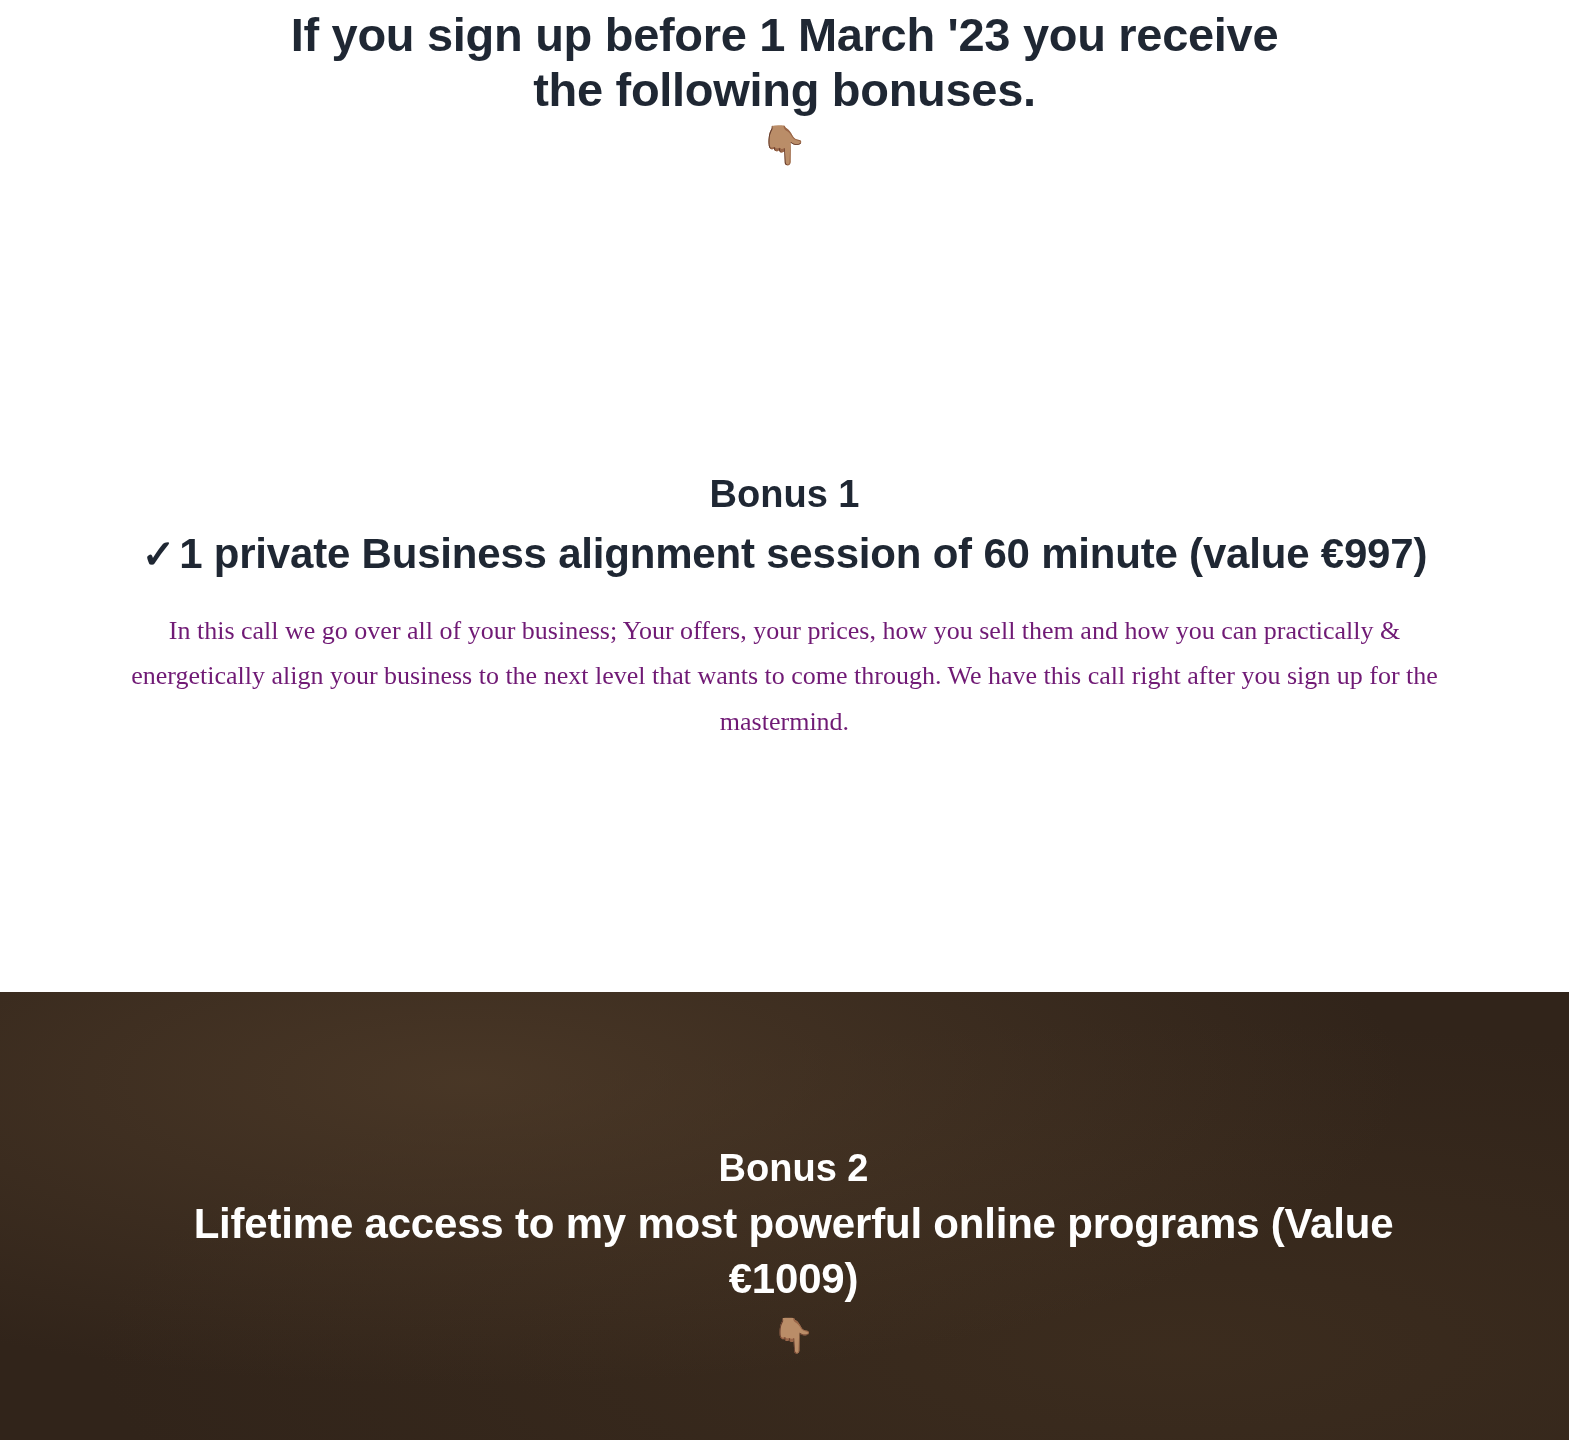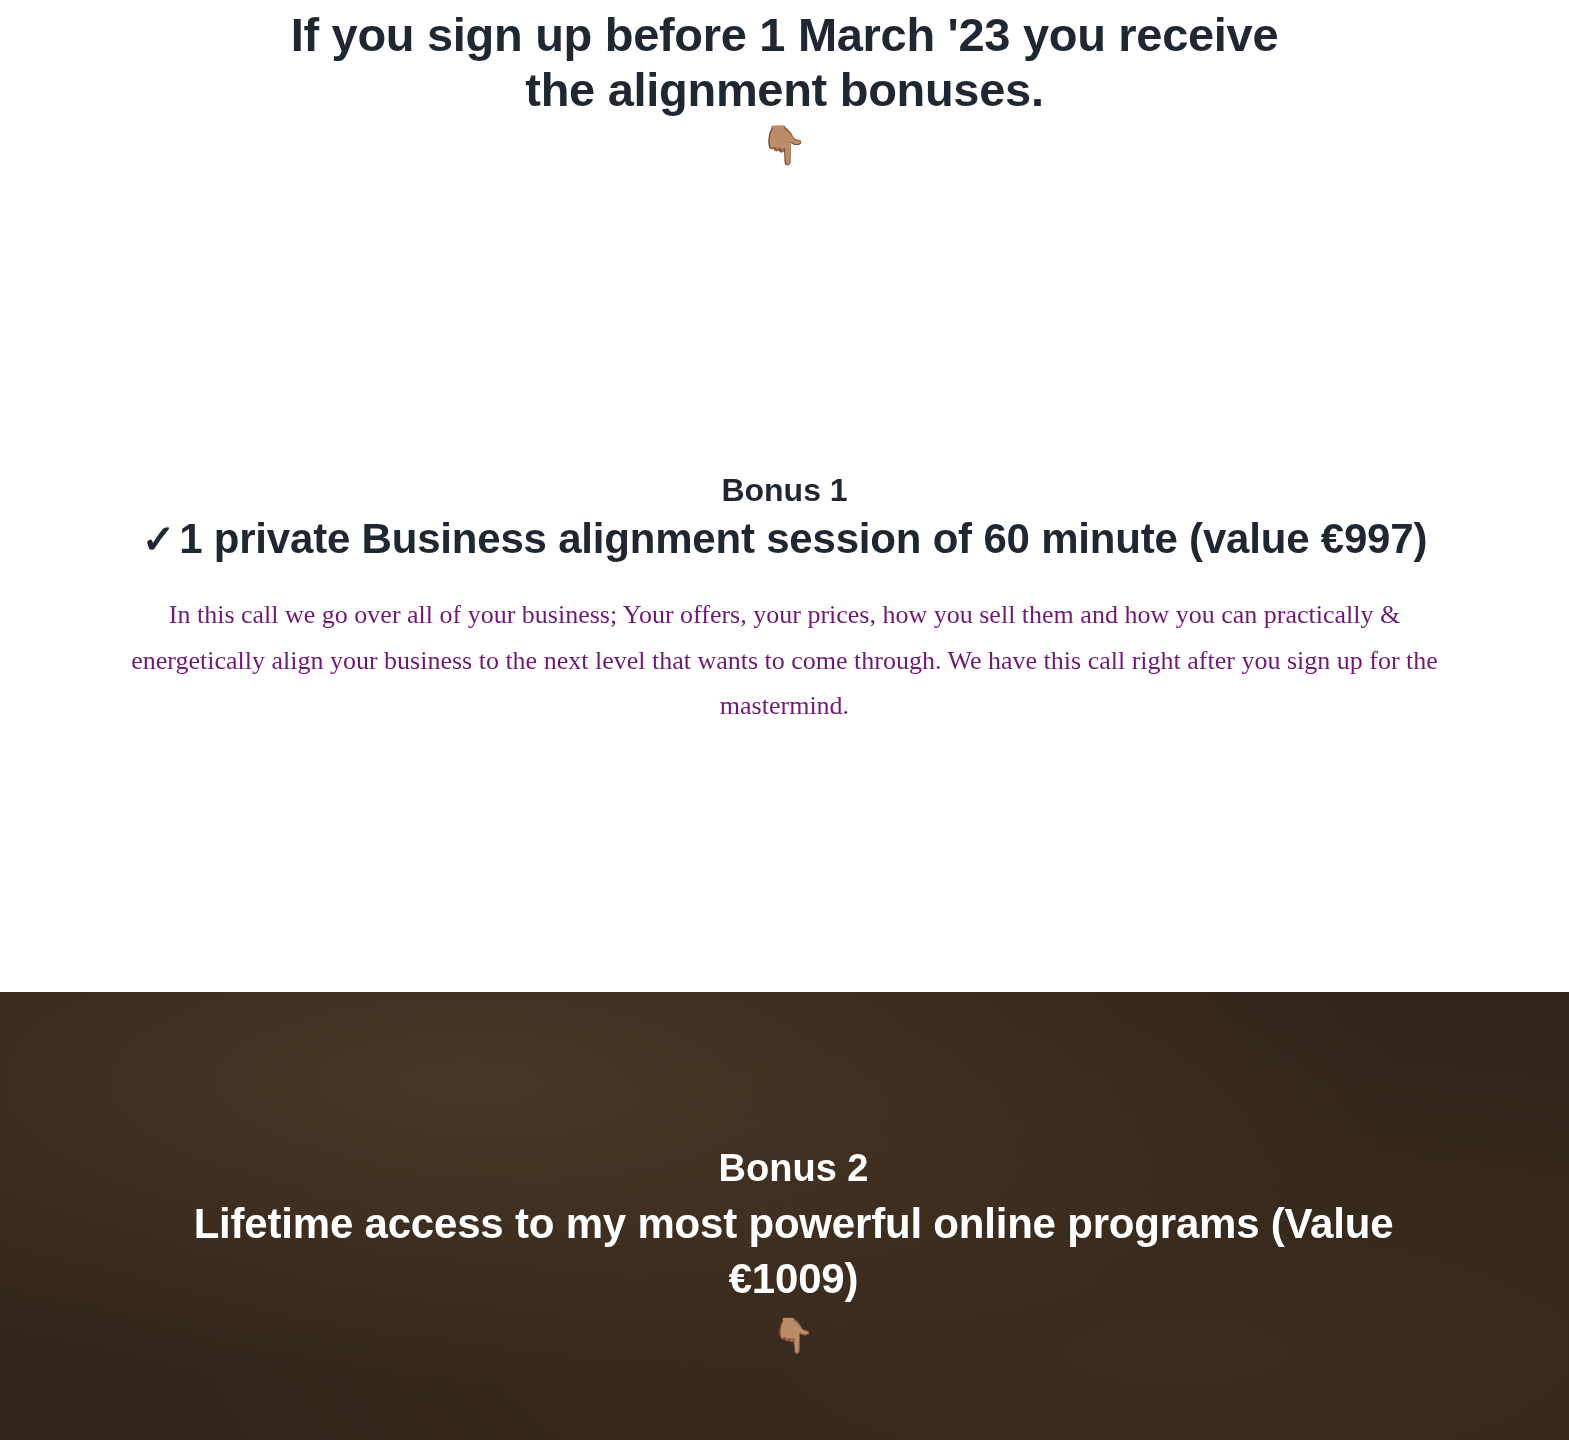--- a/index.html
+++ b/index.html
@@ -51,27 +51,27 @@
     position: absolute;
     top: 470px;
     left: 0;
     right: 0;
   }
 
   .bonus-label {
     margin: 0;
     text-align: center;
     color: #1f2733;
-    font-size: 32px;
+    font-size: 38px;
     font-weight: bold;
     line-height: 1.3;
   }
 
   .bonus-title {
-    margin: 0 60px 0 60px;
+    margin: 8px 60px 0 60px;
     text-align: center;
     color: #1f2733;
     font-size: 42px;
     font-weight: bold;
     line-height: 1.3;
     letter-spacing: -0.2px;
   }
 
   .check-glyph {
     font-size: 40px;
@@ -139,21 +139,21 @@
 </style>
 </head>
 <body>
 
 <div class="page">
 
   <section class="light-section">
 
     <h1 class="headline">
       <span>If you sign up before 1 March '23 you receive</span><br>
-      <span>the alignment bonuses.</span>
+      <span>the following bonuses.</span>
     </h1>
 
     <div class="pointer">👇🏽</div>
 
     <div class="bonus1-block">
       <h2 class="bonus-label">Bonus 1</h2>
       <h3 class="bonus-title">
         <span class="check-glyph">✓</span><span>1 private Business alignment session of 60 minute (value €997)</span>
       </h3>
       <p class="bonus-desc">In this call we go over all of your business; Your offers, your prices, how you sell them and how you can practically &amp; energetically align your business to the next level that wants to come through. We have this call right after you sign up for the mastermind.</p>

